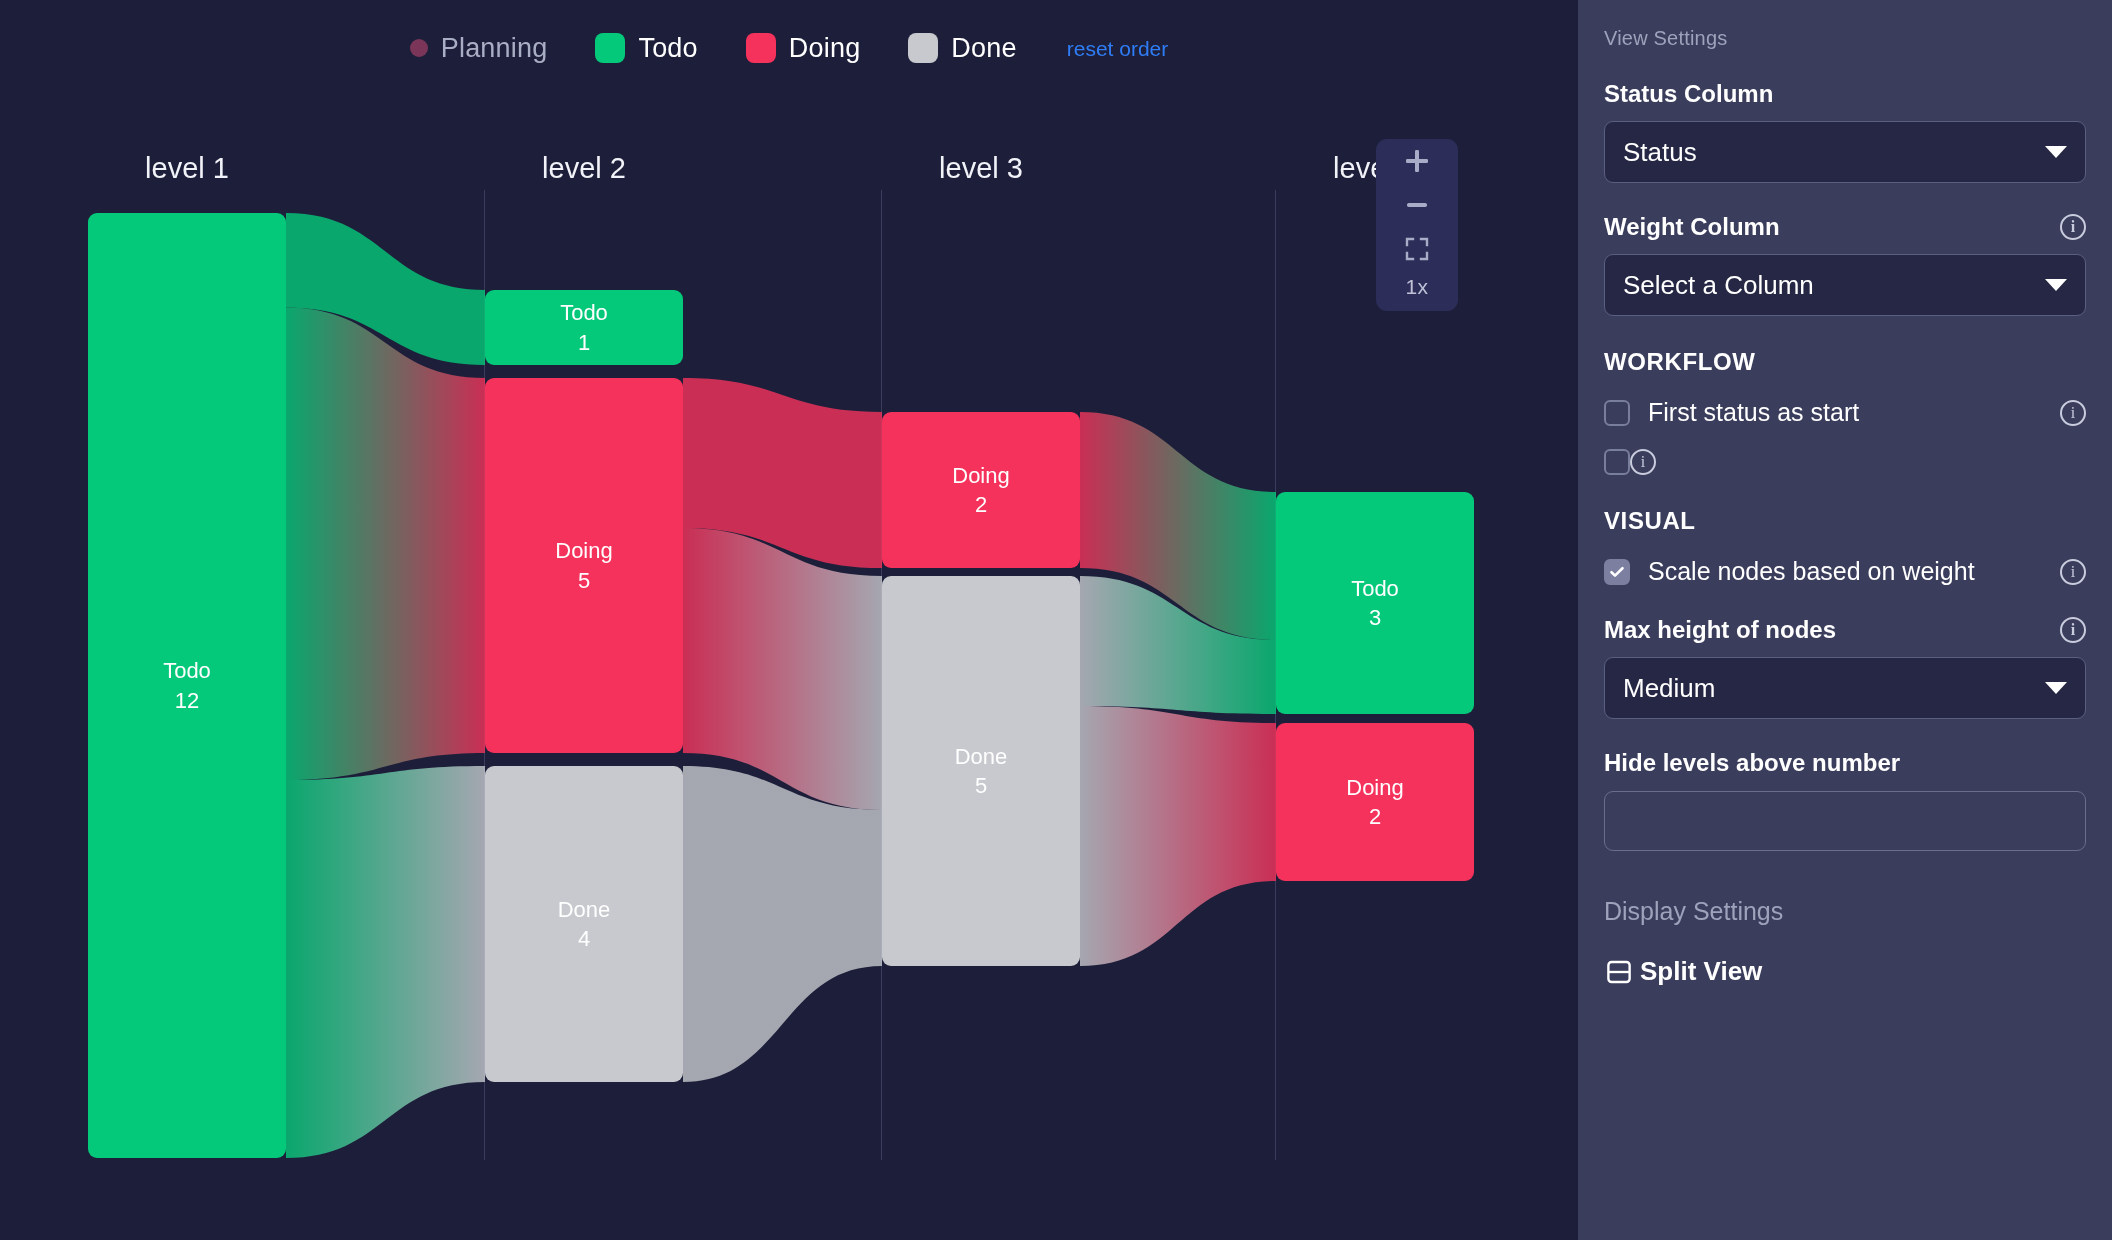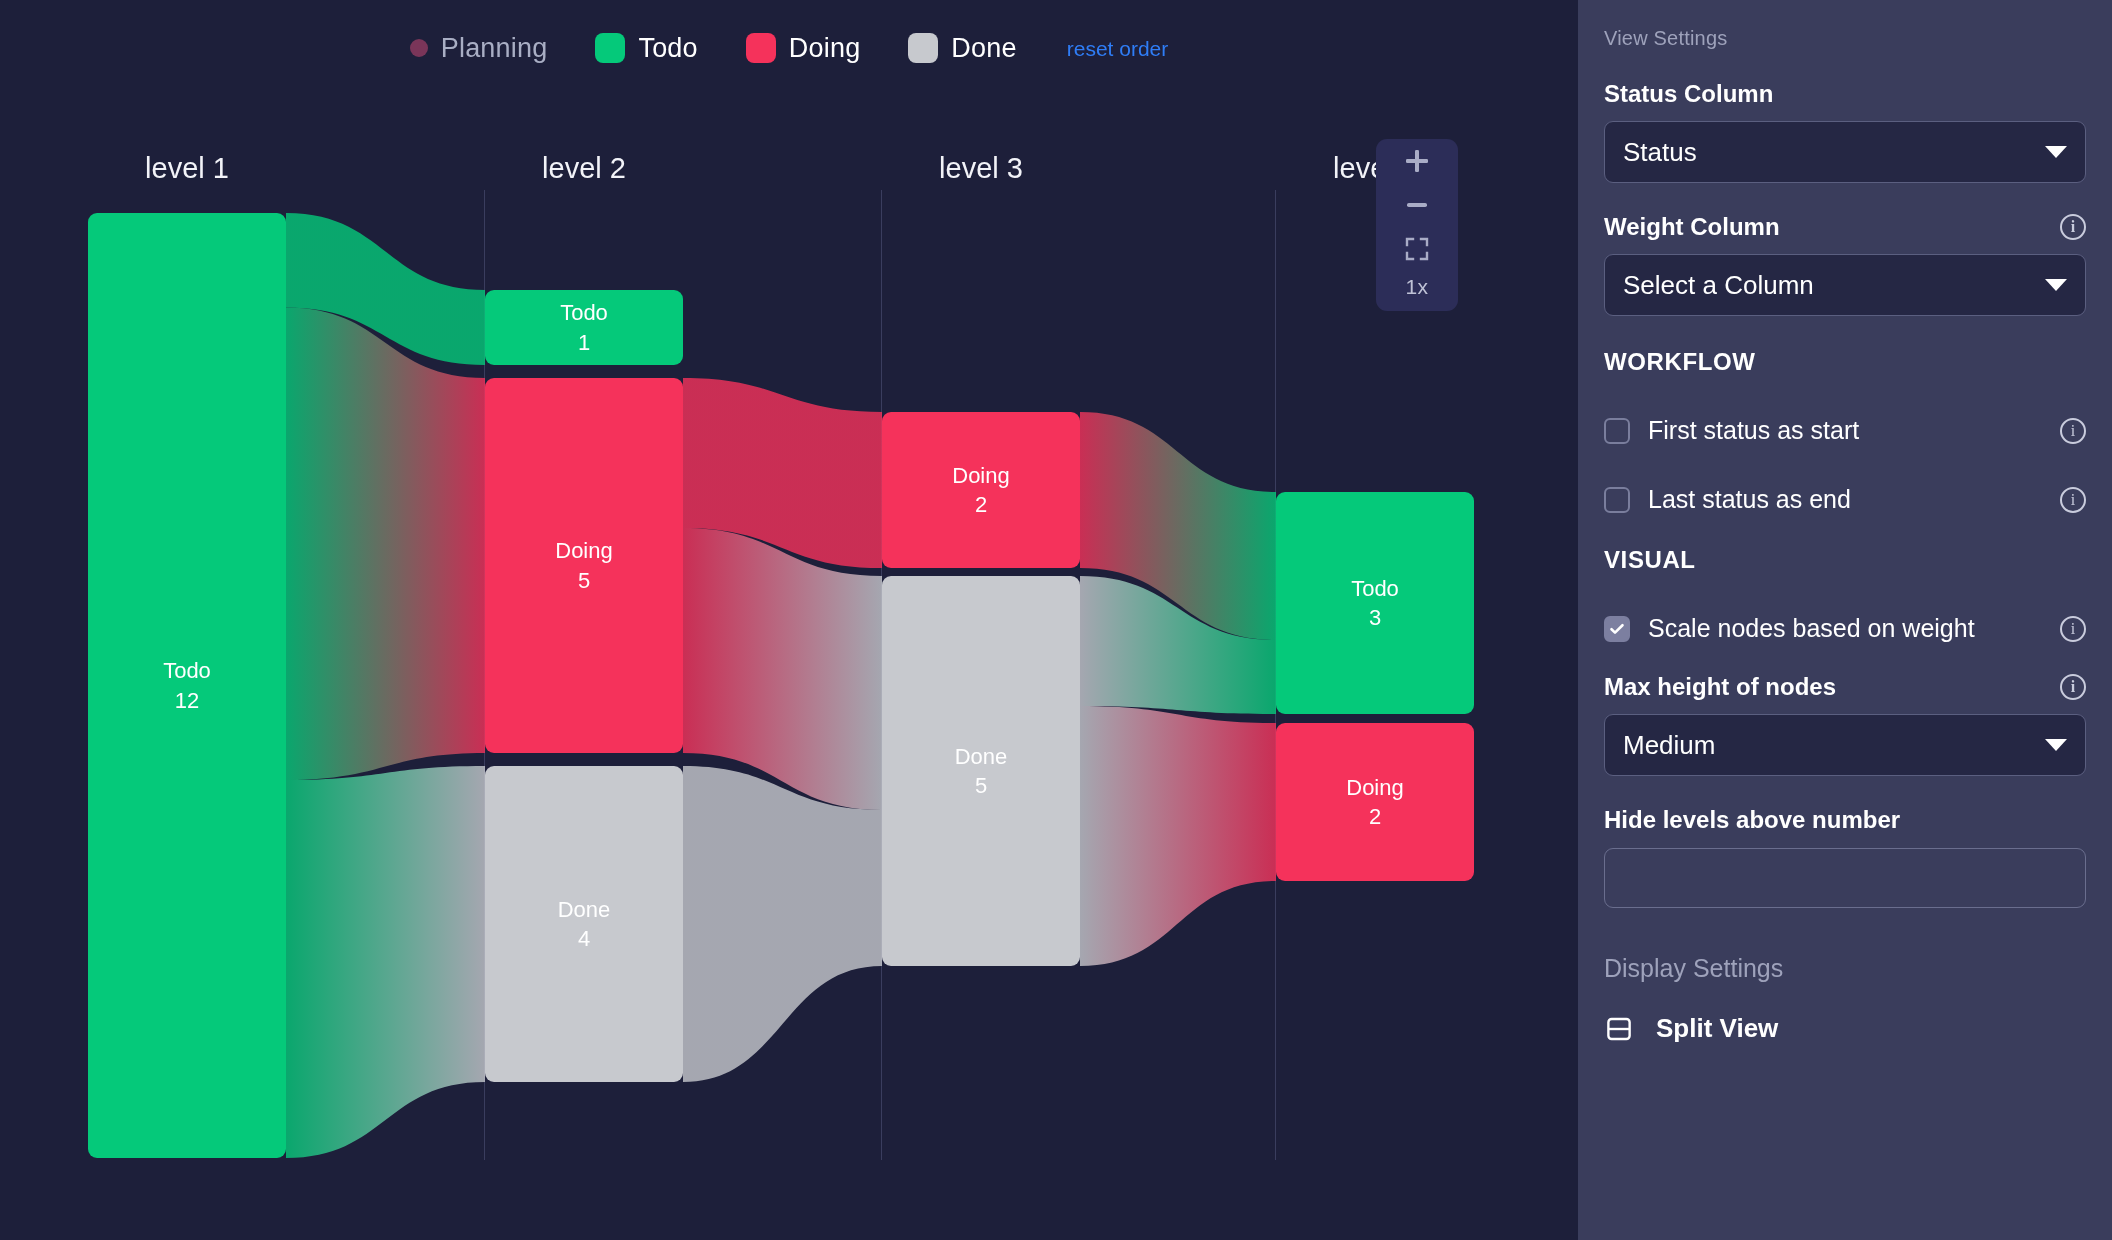--- a/index.html
+++ b/index.html
@@ -115,21 +115,21 @@
   .select .val{font-size:26px;color:#ffffff;}
   .caret{
     width:0;height:0;border-left:11px solid transparent;border-right:11px solid transparent;
     border-top:12px solid #ffffff;
   }
   .group-head{
     font-size:24px;color:#ffffff;font-weight:bold;letter-spacing:.6px;
     margin-top:32px;
   }
   .check-row{
-    display:flex;align-items:center;margin-top:40px;cursor:pointer;
+    display:flex;align-items:center;margin-top:22px;cursor:pointer;
   }
   .cbox{
     width:26px;height:26px;border-radius:6px;border:2px solid #7a7e9d;
     box-sizing:border-box;flex:0 0 auto;background:transparent;
     display:flex;align-items:center;justify-content:center;
   }
   .cbox.checked{background:#7c7fa0;border-color:#7c7fa0;}
   .cbox.checked svg{display:block;}
   .check-label{
     font-size:25px;color:#ffffff;margin-left:18px;flex:1 1 auto;white-space:nowrap;
@@ -143,21 +143,21 @@
   .text-input{
     margin-top:14px;height:60px;border:1px solid #6a6e8e;border-radius:9px;
     background:transparent;width:100%;box-sizing:border-box;
     font-size:25px;color:#ffffff;padding:0 18px;outline:none;
     font-family:"Liberation Sans",sans-serif;
   }
   .display-title{
     font-size:25px;color:#9ea2bb;margin-top:46px;
   }
   .split-row{
-    display:flex;align-items:center;margin-top:30px;cursor:pointer;gap:22px;
+    display:flex;align-items:center;margin-top:30px;cursor:pointer;gap:6px;
   }
   .split-row .sv-label{font-size:26px;color:#ffffff;font-weight:bold;}
 </style>
 </head>
 <body>
 
 <div id="app">
 
   <div class="canvas">
 
@@ -327,21 +327,20 @@
     <div class="group-head">WORKFLOW</div>
 
     <div class="check-row">
       <span class="cbox"></span>
       <span class="check-label">First status as start</span>
       <span class="info">i</span>
     </div>
 
     <div class="check-row">
       <span class="cbox"></span>
-      <span class="check-label">Last status as end</span>
       <span class="info">i</span>
     </div>
 
     
     <div class="group-head">VISUAL</div>
 
     <div class="check-row">
       <span class="cbox checked">
         <svg width="18" height="18" viewBox="0 0 18 18">
           <path d="M3.5 9.2 L7 12.6 L14.5 5.2" fill="none" stroke="#ffffff" stroke-width="2.6" stroke-linecap="round" stroke-linejoin="round"></path>

